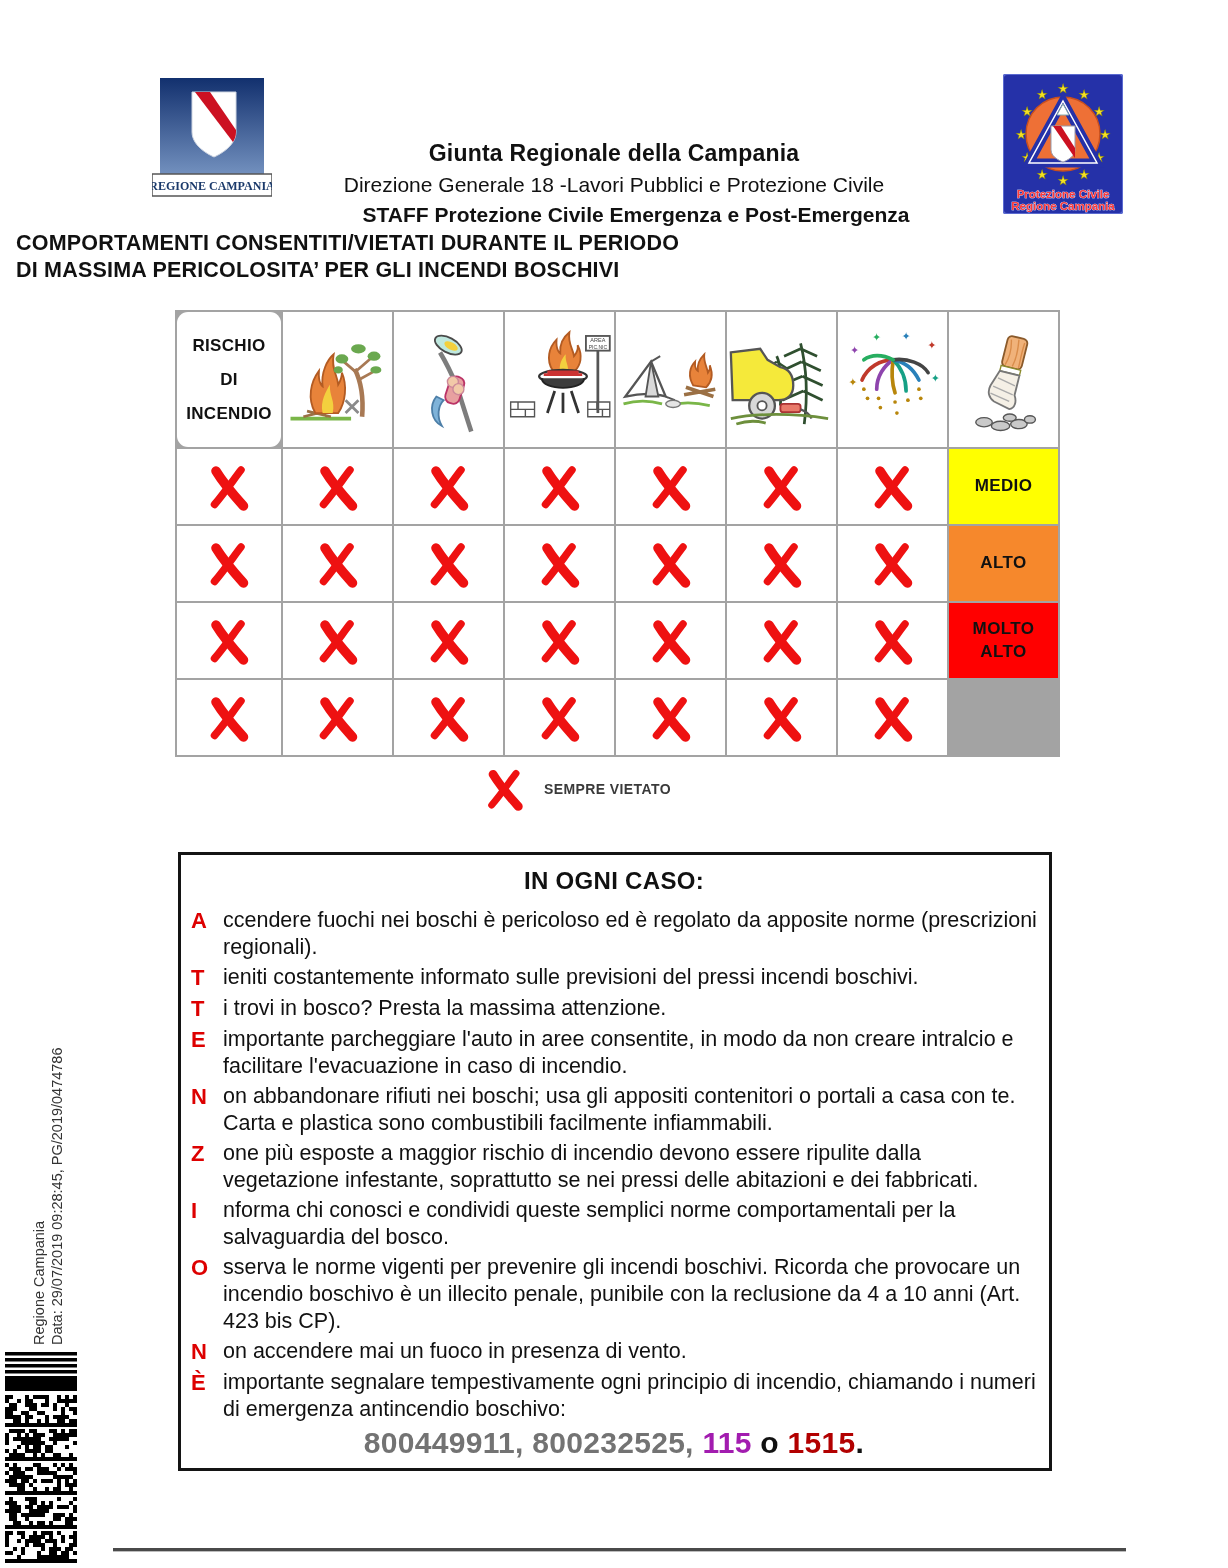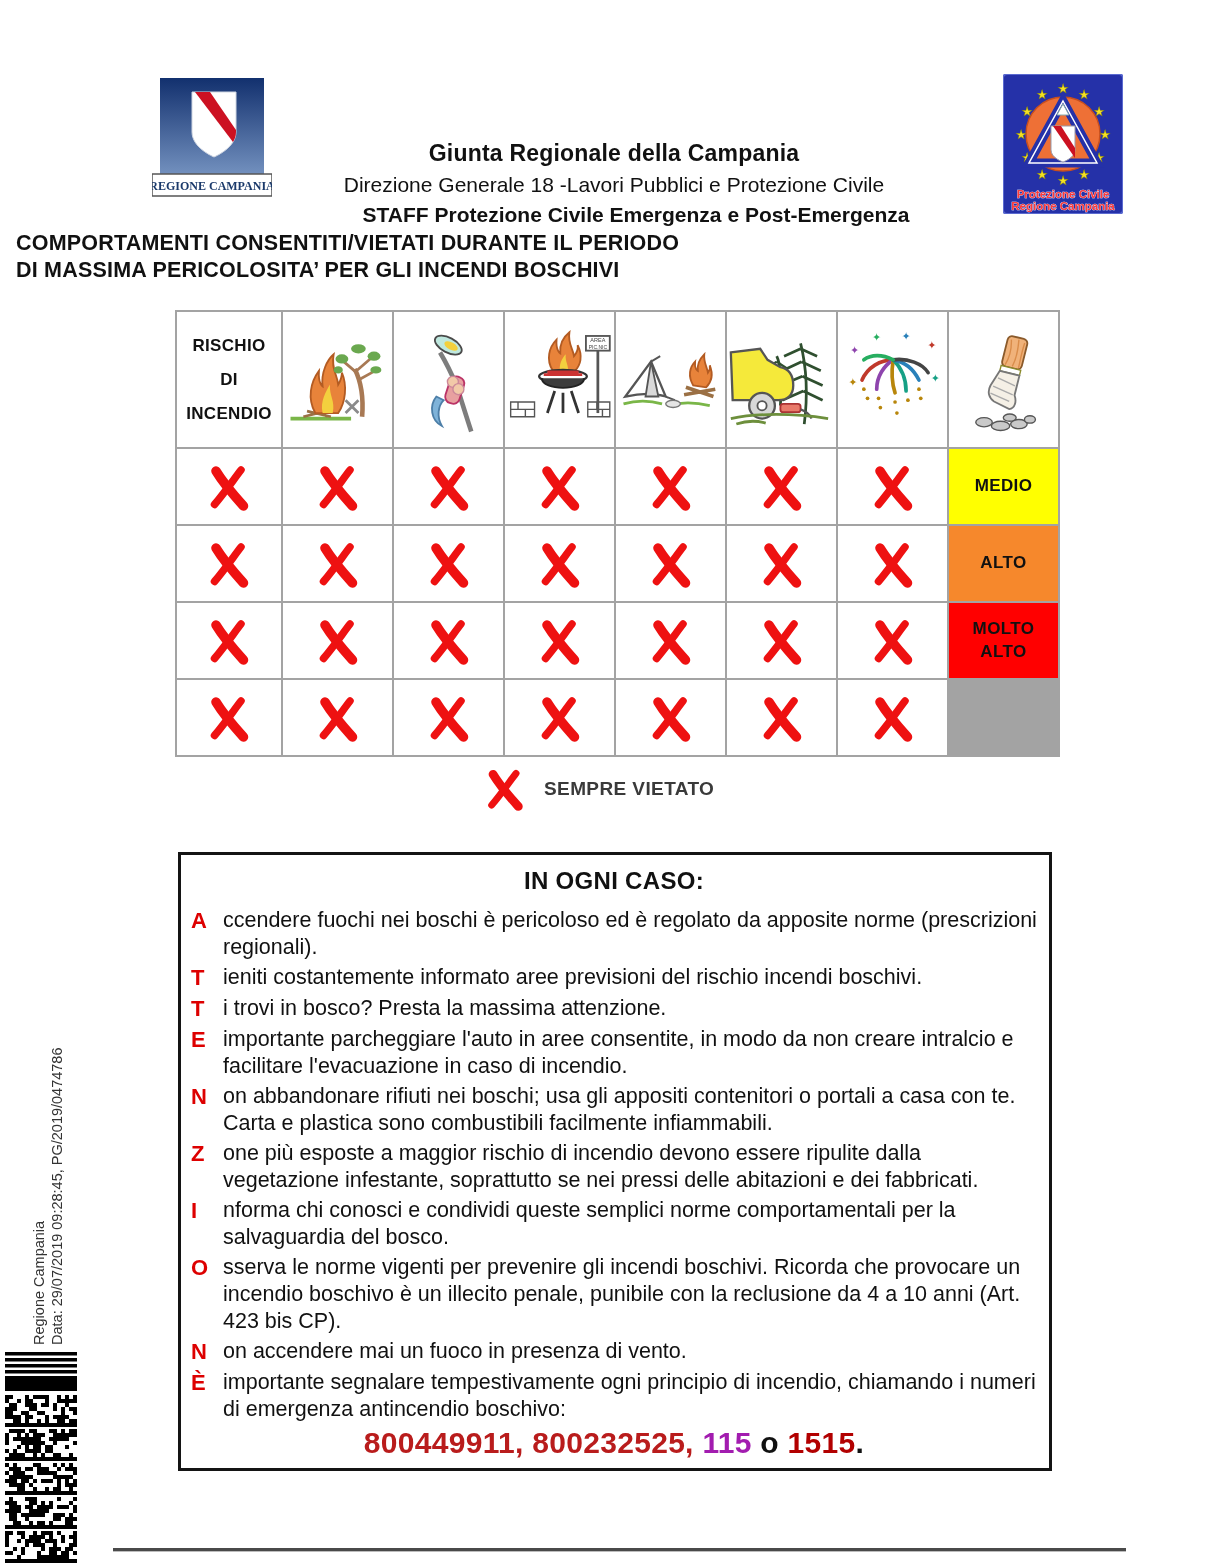--- a/index.html
+++ b/index.html
@@ -17,29 +17,29 @@
   
   .doc-title{position:absolute;left:16px;top:230px;width:1228px;text-align:left;
              font-size:21.5px;font-weight:bold;line-height:1.24;letter-spacing:.2px;}
 
   
   .risk-table{position:absolute;left:175px;top:310px;width:881px;
               display:grid;grid-template-columns:104px repeat(7,1fr);
               grid-template-rows:135px repeat(4,75px);
               border:2px solid #a3a3a3;background:#a3a3a3;grid-gap:2px;}
   .rcell{background:#fff;display:flex;align-items:center;justify-content:center;flex-direction:column;}
-  .rcell.corner{font-weight:bold;font-size:17px;line-height:2.0;letter-spacing:.3px;text-align:center;}
+  .rcell.corner{font-weight:bold;font-size:17px;line-height:2.0;letter-spacing:.3px;text-align:center;border-radius:11px;}
   .rcell.rowlab{font-weight:bold;font-size:17px;text-align:center;letter-spacing:.4px;padding:0 8px;line-height:1.3;}
   .rcell svg.pict{width:96%;height:92%;}
   .xmark{width:52px;height:50px;}
 
   
   .legend{position:absolute;left:480px;top:766px;display:flex;align-items:center;}
   .legend .xmark{width:50px;height:46px;}
-  .legend-label{font-size:19px;font-weight:bold;color:#3a3a3a;margin-left:14px;letter-spacing:.4px;}
+  .legend-label{font-size:14px;font-weight:bold;color:#3a3a3a;margin-left:14px;letter-spacing:.4px;}
 
   
   .rules-box{position:absolute;left:178px;top:836px;width:874px;height:619px;
              border:3px solid #141414;padding:6px 12px 0 10px;box-sizing:border-box;margin-top:16px;}
   .rules-heading{text-align:center;font-size:24px;font-weight:bold;margin:6px 0 12px 0;letter-spacing:.3px;}
   .rule{display:grid;grid-template-columns:24px 1fr;column-gap:8px;margin-bottom:3px;}
   .rule .letter{color:#dd0000;font-weight:bold;font-size:22px;line-height:1.26;}
   .rule .text{font-size:21.5px;line-height:1.26;color:#111;}
   .phones{text-align:center;font-size:30px;font-weight:bold;margin-top:2px;letter-spacing:.3px;}
 
@@ -430,21 +430,21 @@
 
   <div class="rules-box">
     <div class="rules-heading">IN OGNI CASO:</div>
     <div id="rules-list">
         <div class="rule">
      <span class="letter">A</span>
      <span class="text">ccendere fuochi nei boschi è pericoloso ed è regolato da apposite norme (prescrizioni regionali).</span>
    </div>
         <div class="rule">
      <span class="letter">T</span>
-     <span class="text">ieniti costantemente informato aree previsioni del rischio incendi boschivi.</span>
+     <span class="text">ieniti costantemente informato sulle previsioni del pressi incendi boschivi.</span>
    </div>
         <div class="rule">
      <span class="letter">T</span>
      <span class="text">i trovi in bosco? Presta la massima attenzione.</span>
    </div>
         <div class="rule">
      <span class="letter">E</span>
      <span class="text">importante parcheggiare l'auto in aree consentite, in modo da non creare intralcio e facilitare l'evacuazione in caso di incendio.</span>
    </div>
         <div class="rule">
@@ -465,21 +465,21 @@
    </div>
         <div class="rule">
      <span class="letter">N</span>
      <span class="text">on accendere mai un fuoco in presenza di vento.</span>
    </div>
         <div class="rule">
      <span class="letter">È</span>
      <span class="text">importante segnalare tempestivamente ogni principio di incendio, chiamando i numeri di emergenza antincendio boschivo:</span>
    </div>
       </div>
-    <div class="phones" id="phones"><span style="color:#b91c1c">800449911, 800232525,</span><span style="color:#a21caf"> 115</span><span style="color:#111111"> o </span><span style="color:#b20000">1515</span><span style="color:#111111">.</span></div>
+    <div class="phones" id="phones"><span style="color:#737373">800449911, 800232525,</span><span style="color:#a21caf"> 115</span><span style="color:#111111"> o </span><span style="color:#b20000">1515</span><span style="color:#111111">.</span></div>
   </div>
 
   <div class="vmeta">
     <div>Regione Campania</div>
     <div>Data: 29/07/2019 09:28:45, PG/2019/0474786</div>
   </div>
 
   <div class="barcode" id="barcode"><svg width="72" height="216" viewBox="0 0 72 216">
         <rect x="0" y="0" width="72" height="3.5" fill="#000"></rect>
         <rect x="0" y="6" width="72" height="3.5" fill="#000"></rect>

